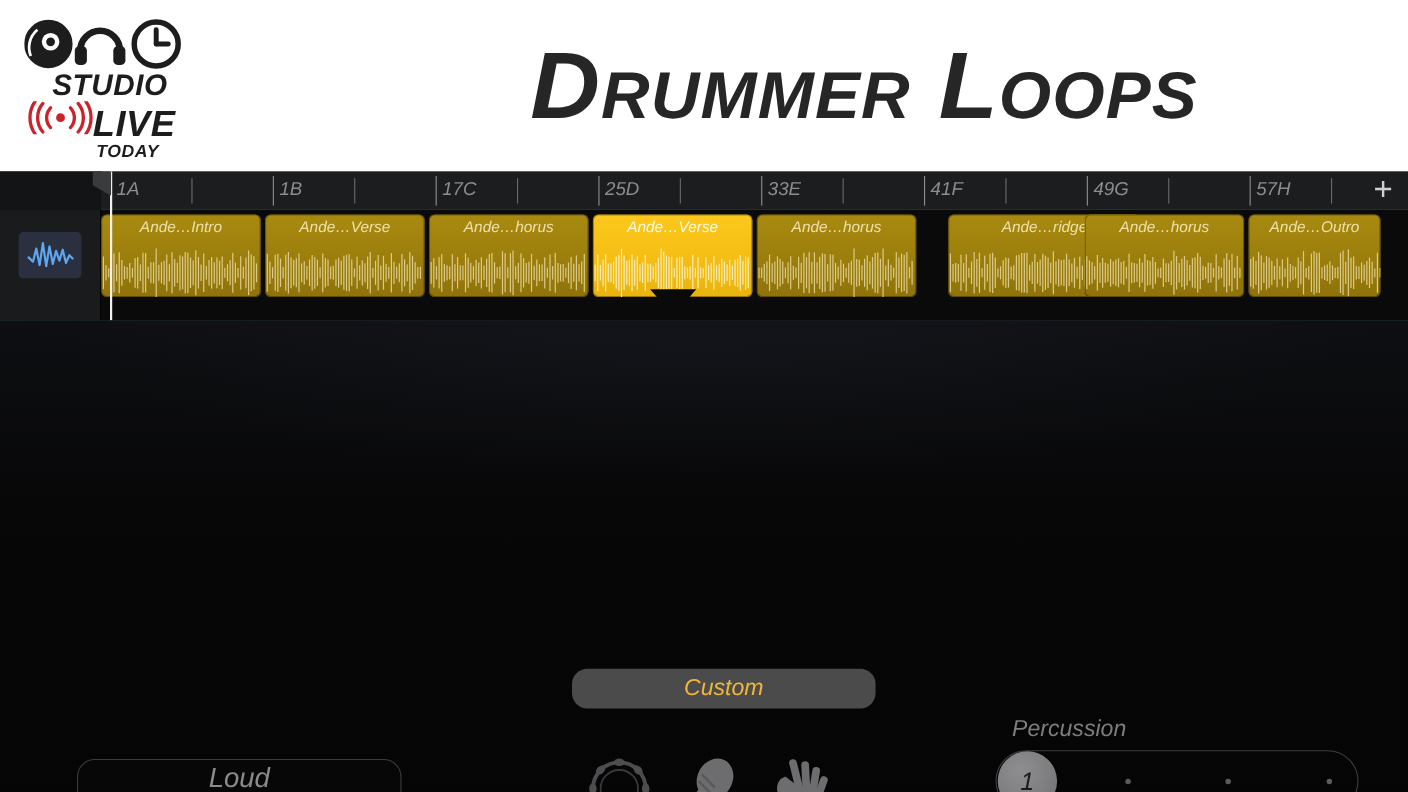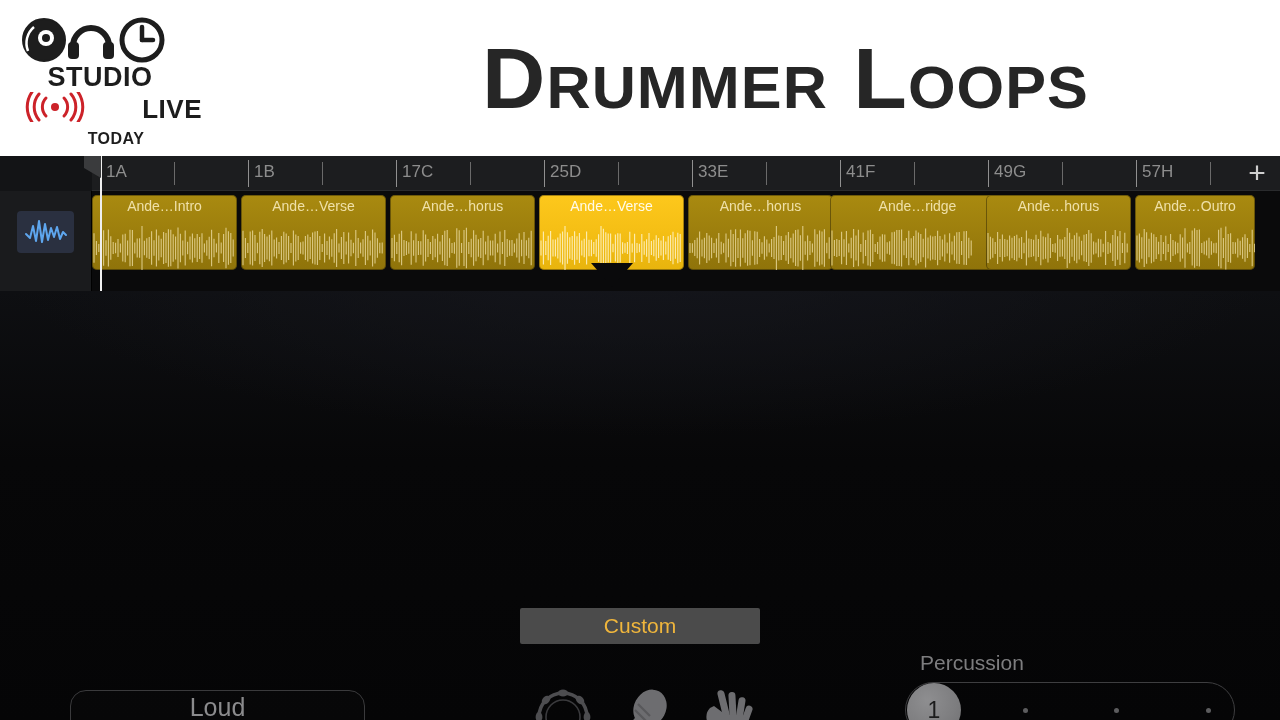--- a/index.html
+++ b/index.html
@@ -1,36 +1,36 @@
 <!DOCTYPE html>
 <html><head>
 <meta charset="utf-8">
 <style>
   * { margin:0; padding:0; box-sizing:border-box; }
   html,body{ width:1280px; height:720px; overflow:hidden; }
   body{
     font-family:"Liberation Sans", sans-serif;
     background:#000;
   }
-  .screen{ position:relative; width:1280px; height:720px; background:#5eead4; }
+  .screen{ position:relative; width:1280px; height:720px; background:#5eead4;font-style:italic; }
 
   
   .header{
     position:absolute; left:0; top:0; width:1280px; height:156px;
     background:#ffffff; overflow:hidden;
   }
   .logo{ position:absolute; left:14px; top:8px; width:160px; height:140px; }
   .logo-icons{ position:absolute; left:8px; top:8px; width:144px; height:48px; }
   .logo-word{
     position:absolute; width:100%; text-align:center;
     font-family:"Liberation Sans", sans-serif; font-weight:bold;
     color:#1d1d1d; letter-spacing:0.5px;
   }
   .logo-studio{ top:54px; font-size:27px; left:6px; }
-  .logo-live{ top:86px; font-size:26px; left:28px; text-align:right; }
+  .logo-live{ top:86px; font-size:33px; left:28px; text-align:center; }
   .logo-today{ top:122px; font-size:16px; left:22px; }
   .logo-wifi{ position:absolute; left:8px; top:84px; width:66px; height:30px; }
 
   .title{
     position:absolute; left:180px; top:0; width:1100px; height:156px;
     display:flex; align-items:center; justify-content:center;
     padding-left:110px;
   }
   .title span{
     font-family:"Liberation Sans Narrow","Liberation Sans",sans-serif;
@@ -103,22 +103,22 @@
 
   
   .main{
     position:absolute; left:0; top:291px; width:1280px; height:429px;
     background:
       radial-gradient(ellipse 900px 260px at 50% -10%, #15161c 0%, rgba(10,10,12,0) 72%),
       linear-gradient(180deg,#0e0f12 0%,#070708 40%,#050506 100%);
   }
 
   .preset-btn{
-    position:absolute; left:520px; top:317px; width:240px; height:36px;
-    background:#4b4b4b; border-radius:2px;
+    position:absolute; left:520px; top:317px; width:276px; height:36px;
+    background:#4b4b4b; border-radius:14px;
     display:flex; align-items:center; justify-content:center;
   }
   .preset-btn span{ font-size:21px; color:#f0b63c; font-family:"Liberation Sans", sans-serif; }
 
   
   .xypad{
     position:absolute; left:70px; top:399px; width:295px; height:295px;
     border:1px solid #3a3a3c; border-radius:16px; background:rgba(255,255,255,0.012);
   }
   .xy-lab{ position:absolute; color:#8b8b8d; font-size:25px; font-family:"Liberation Sans", sans-serif; }
@@ -591,21 +591,21 @@
                 <line x1="129.2" y1="8.2" x2="129.2" y2="35.8"></line>
                 <line x1="131.6" y1="4.5" x2="131.6" y2="39.5"></line>
                 <line x1="134.0" y1="5.5" x2="134.0" y2="38.5"></line>
                 <line x1="136.4" y1="3.2" x2="136.4" y2="40.8"></line>
                 <line x1="138.8" y1="16.8" x2="138.8" y2="27.2"></line>
                 <line x1="141.2" y1="11.2" x2="141.2" y2="32.8"></line>
               </g>
             </svg></div>
           <div class="rlabel">Ande…horus</div>
         </div>
-        <div class="region" style="left: 738px; width: 175px;">
+        <div class="region" style="left: 770px; width: 175px;">
           <div class="wf"><svg viewBox="0 0 145 44" width="145" height="44" preserveAspectRatio="none">
     <g stroke="#e8d89a" stroke-width="1.1" opacity="0.85">
                 <line x1="2.0" y1="4.5" x2="2.0" y2="39.5"></line>
                 <line x1="4.4" y1="14.0" x2="4.4" y2="30.0"></line>
                 <line x1="6.8" y1="13.1" x2="6.8" y2="30.9"></line>
                 <line x1="9.2" y1="13.9" x2="9.2" y2="30.1"></line>
                 <line x1="11.6" y1="5.7" x2="11.6" y2="38.3"></line>
                 <line x1="14.0" y1="13.2" x2="14.0" y2="30.8"></line>
                 <line x1="16.4" y1="5.1" x2="16.4" y2="38.9"></line>
                 <line x1="18.8" y1="17.5" x2="18.8" y2="26.5"></line>

